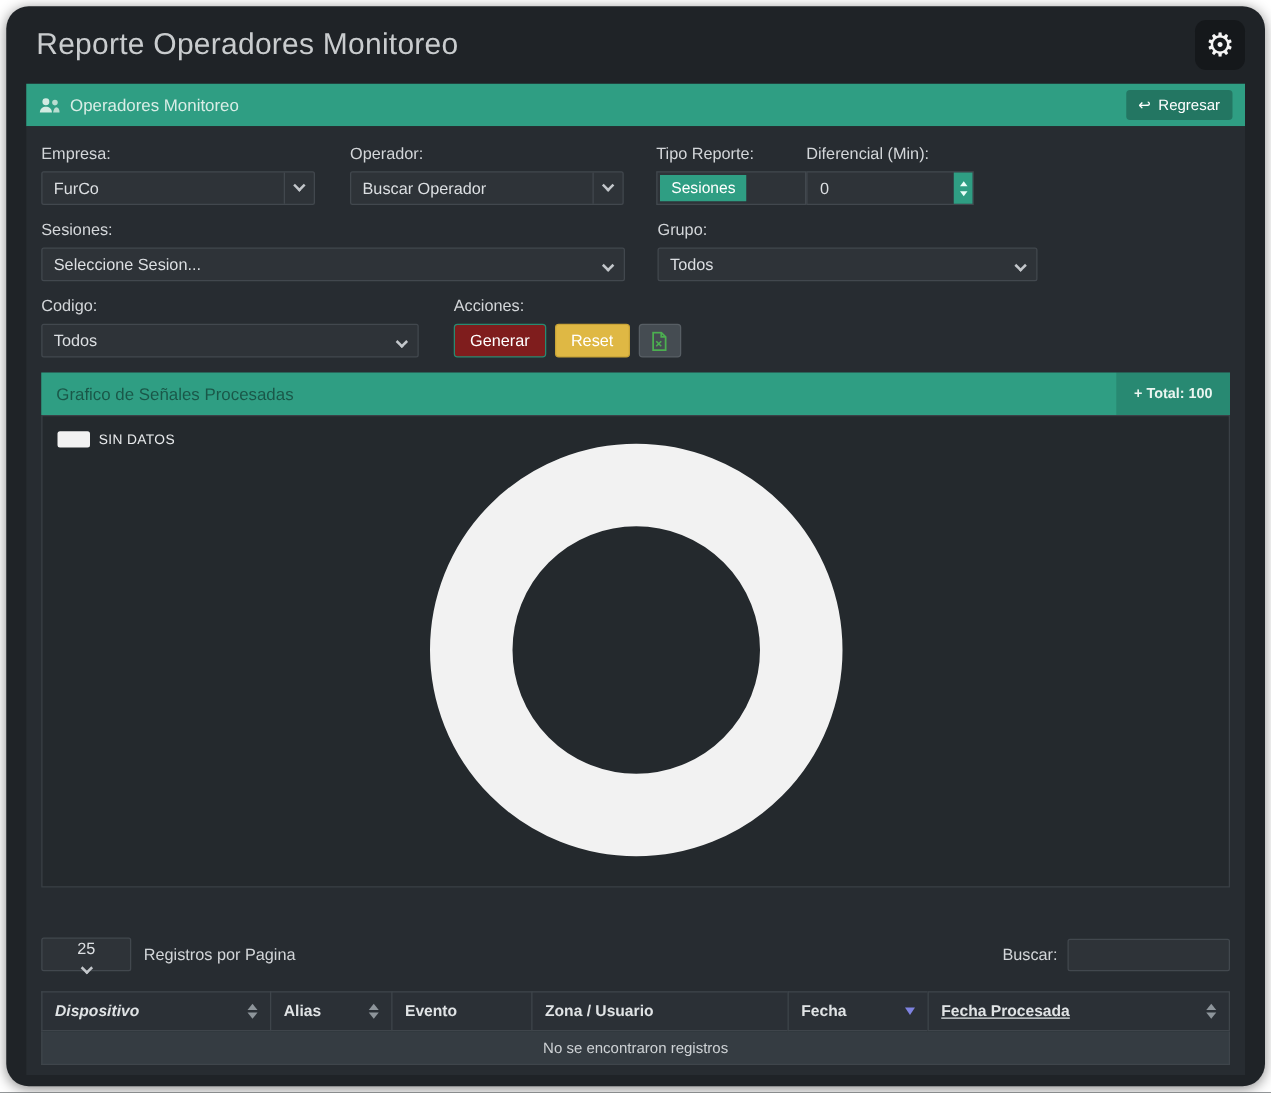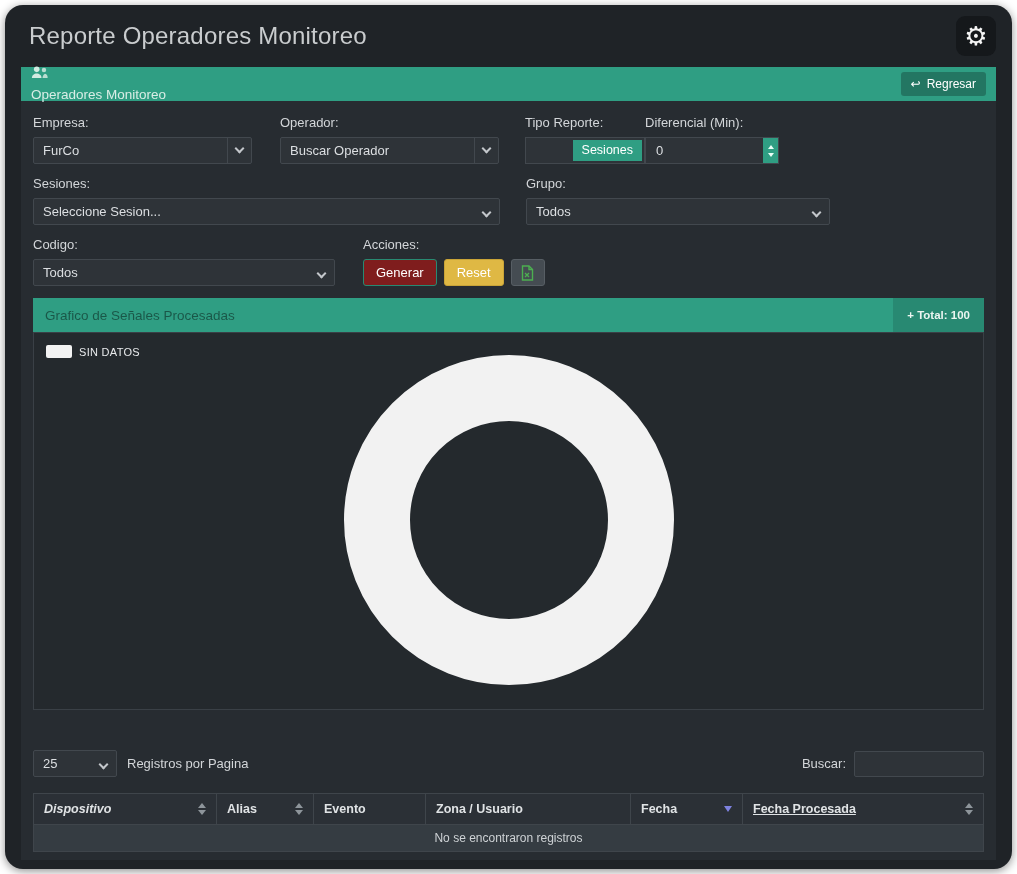--- a/index.html
+++ b/index.html
@@ -34,21 +34,21 @@
   }
   .gear-btn .gear { color:#f5f5f5; font-size:26px; line-height:1; }
 
   
   .panel { margin:0 16px; }
   .panel-header {
     height:34px; background:#2f9e83;
     display:flex; align-items:center; justify-content:space-between;
     padding:0 10px;
   }
-  .ph-left { display:flex; align-items:flex-start; gap:8px;flex-direction:column; }
+  .ph-left { display:flex; align-items:center; gap:8px; }
   .ph-left .ph-title { color:#d9ede6; font-size:13.5px; }
   .back-btn {
     display:flex; align-items:center; gap:6px;
     background:rgba(0,0,0,0.25); border:none; border-radius:3px;
     color:#fff; font-size:12px; padding:5px 10px; cursor:pointer;
     font-family:"Liberation Sans", sans-serif;
   }
   .back-btn .arr { font-size:12px; line-height:1; }
 
   .panel-body { background:#272c31; padding:14px 12px 8px; }
@@ -77,21 +77,21 @@
   .w-operador { width:219px; margin-left:28px; }
   .w-tipo { width:120px; margin-left:26px; }
   .w-dif { width:134px; }
   .w-sesiones { width:467px; }
   .w-grupo { width:304px; margin-left:26px; }
   .w-codigo { width:302px; }
   .w-acciones { margin-left:28px; }
 
   .tagbox {
     height:27px; background:#2e3338; border:1px solid #42484e;
-    display:flex; align-items:center; padding:2px; cursor:text;justify-content:flex-end;
+    display:flex; align-items:center; padding:2px; cursor:text;
   }
   .tag {
     background:#2f9e83; color:#fff; font-size:12.5px; padding:4px 9px; line-height:1;
   }
   .numwrap { position:relative; height:27px; background:#2e3338; border:1px solid #42484e; }
   .numwrap input {
     width:100%; height:100%; background:transparent; border:none; outline:none;
     color:#dcdfe2; font-size:13px; padding:0 22px 0 10px;
     font-family:"Liberation Sans", sans-serif;
   }
@@ -139,21 +139,21 @@
     font-size:11px; font-weight:normal; color:#e8eaec; letter-spacing:.3px;
   }
   .swatch { width:26px; height:13px; background:#f2f2f2; border-radius:2px; display:inline-block; }
   .donut {
     width:330px; height:330px; margin:22px auto 0;
     border:66px solid #f2f2f2; border-radius:50%;
   }
 
   
   .pagination { display:flex; align-items:center; margin-top:40px; }
-  .page-size { width:84px; }
+  .page-size { width:72px;flex-direction:column; }
   .page-size-label { font-size:13px; color:#d3d6d9; margin-left:10px; }
   .search { margin-left:auto; display:flex; align-items:center; gap:8px; }
   .search-label { font-size:13px; color:#d3d6d9; }
   .search input {
     width:130px; height:26px; background:#2e3338; border:1px solid #42484e;
     color:#dcdfe2; font-size:13px; padding:0 8px; outline:none; border-radius:2px;
     font-family:"Liberation Sans", sans-serif;
   }
 
   

